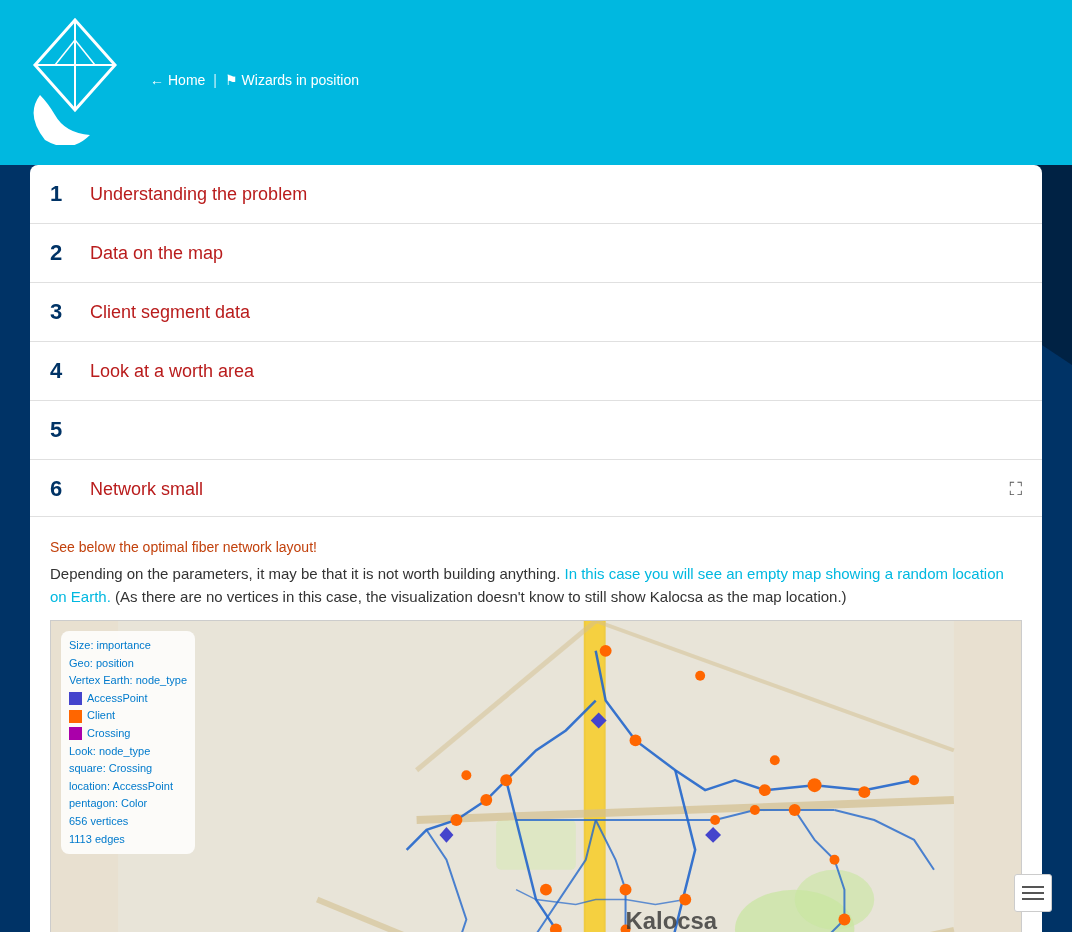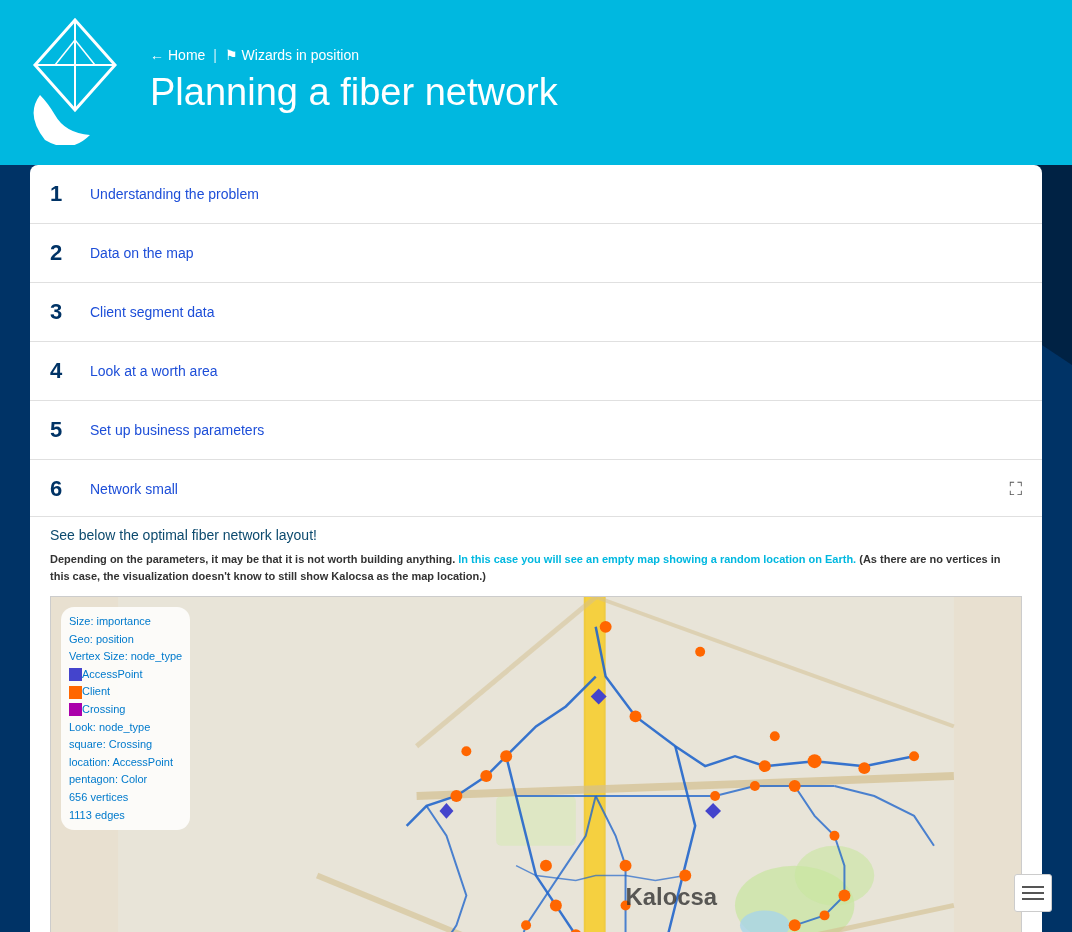--- a/index.html
+++ b/index.html
@@ -76,47 +76,47 @@
       border-bottom: none;
     }
     .step-number {
       font-size: 22px;
       font-weight: bold;
       color: #003366;
       width: 30px;
       flex-shrink: 0;
     }
     .step-label {
-      font-size: 14px;
-      color: #1d4ed8;
+      font-size: 18px;
+      color: #b91c1c;
       margin-left: 10px;
     }
     .step-expand {
       margin-left: auto;
       font-size: 18px;
       color: #555;
       cursor: pointer;
     }
 
     
     .step6-content {
       padding: 10px 20px 15px 20px;
       border-top: none;
     }
     .step6-subtitle {
       font-size: 14px;
-      color: #0c4a6e;
+      color: #c2410c;
       margin-bottom: 8px;
+      margin-top: 12px;
     }
     .step6-desc {
-      font-size: 11px;
+      font-size: 15px;
       color: #333;
       line-height: 1.5;
       margin-bottom: 12px;
-      font-weight: bold;
     }
 
     
     .map-container {
       width: 100%;
       height: 395px;
       background: #e8e0d0;
       position: relative;
       border: 1px solid #ccc;
       overflow: hidden;
@@ -125,26 +125,27 @@
     
     .map-legend {
       position: absolute;
       top: 10px;
       left: 10px;
       font-size: 11px;
       color: #007acc;
       line-height: 1.6;
       background: rgba(255,255,255,0.85);
       padding: 6px 8px;
-      border-radius: 13px;
+      border-radius: 8px;
       z-index: 10;
     }
     .legend-row {
       display: flex;
       align-items: center;
+      gap: 5px;
     }
     .legend-swatch {
       width: 13px;
       height: 13px;
       flex-shrink: 0;
     }
     .swatch-blue { background: #4444cc; }
     .swatch-orange { background: #ff6600; }
     .swatch-purple { background: #aa00aa; }
 
@@ -211,21 +212,20 @@
       <a href="#">
         <span>←</span>
         <span>Home</span>
       </a>
       <span class="sep">|</span>
       <a href="#">
         <span>⚑</span>
         <span>Wizards in position</span>
       </a>
     </div>
-    <h1 class="page-title">Planning a fiber network</h1>
   </div>
 </div>
 
 <div class="main-container">
   <div class="bg-blob"></div>
 
   <div class="wizard-card">
 
     <div class="wizard-step">
       <span class="step-number">1</span>
@@ -242,21 +242,20 @@
       <span class="step-label">Client segment data</span>
     </div>
 
     <div class="wizard-step">
       <span class="step-number">4</span>
       <span class="step-label">Look at a worth area</span>
     </div>
 
     <div class="wizard-step">
       <span class="step-number">5</span>
-      <span class="step-label">Set up business parameters</span>
     </div>
 
     <div class="wizard-step" style="border-bottom: 1px solid #e0e0e0; padding-bottom: 14px;">
       <span class="step-number">6</span>
       <span class="step-label">Network small</span>
       <span class="step-expand">⛶</span>
     </div>
 
     <div class="step6-content">
       <div class="step6-subtitle">See below the optimal fiber network layout!</div>
@@ -332,21 +331,21 @@
           <text x="510" y="310" font-size="24" font-weight="bold" fill="#333" font-family="Arial" opacity="0.8">Kalocsa</text>
 
           <rect x="455" y="375" width="35" height="22" rx="4" fill="#5a8a30"></rect>
           <text x="472" y="391" font-size="13" font-weight="bold" fill="white" font-family="Arial" text-anchor="middle">51</text>
         </svg>
 
         
         <div class="map-legend">
           <div>Size: importance</div>
           <div>Geo: position</div>
-          <div>Vertex Size: node_type</div>
+          <div>Vertex Earth: node_type</div>
           <div class="legend-row">
             <div class="legend-swatch swatch-blue"></div>
             <span>AccessPoint</span>
           </div>
           <div class="legend-row">
             <div class="legend-swatch swatch-orange"></div>
             <span>Client</span>
           </div>
           <div class="legend-row">
             <div class="legend-swatch swatch-purple"></div>

